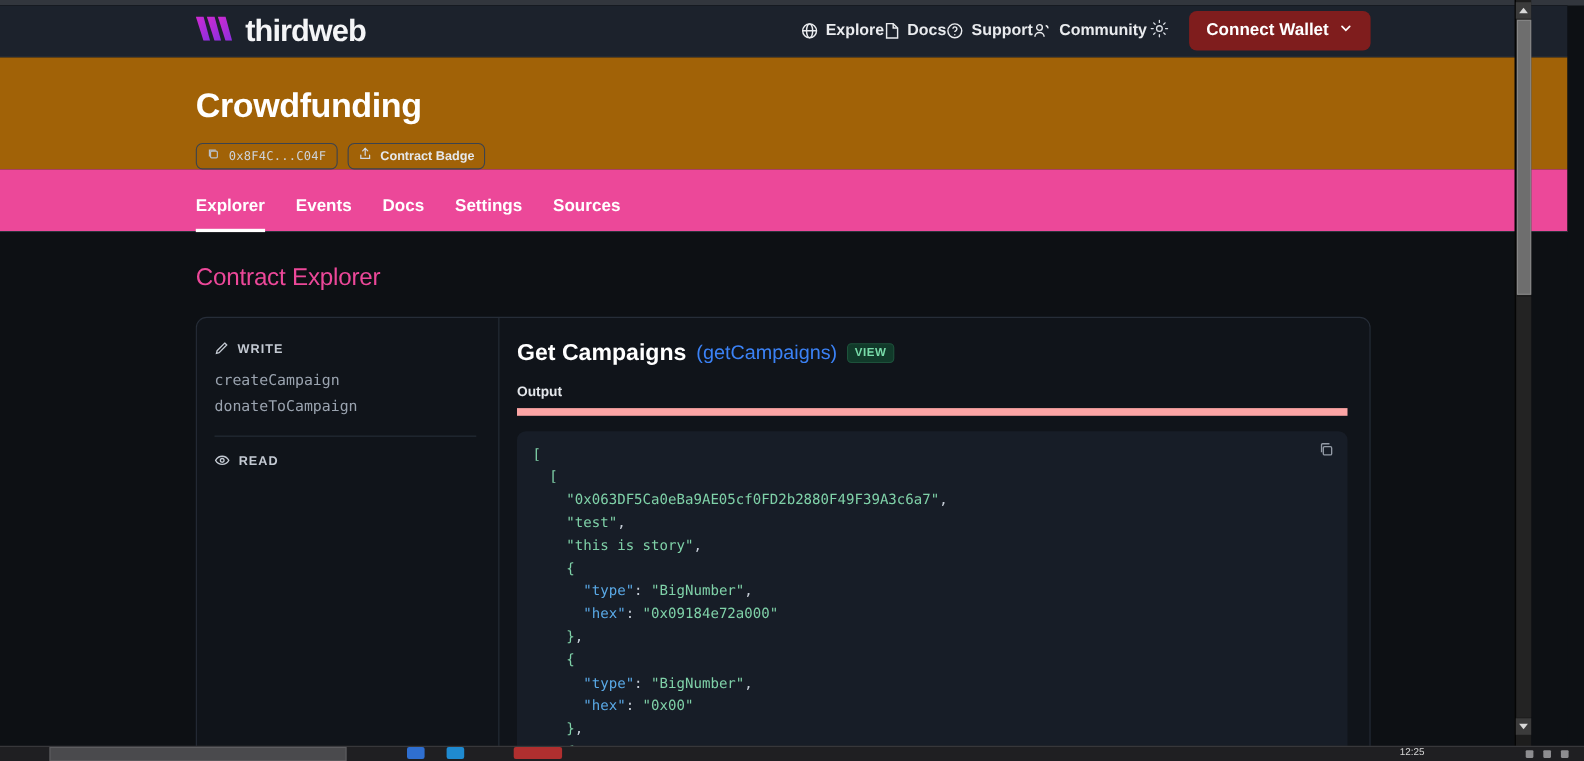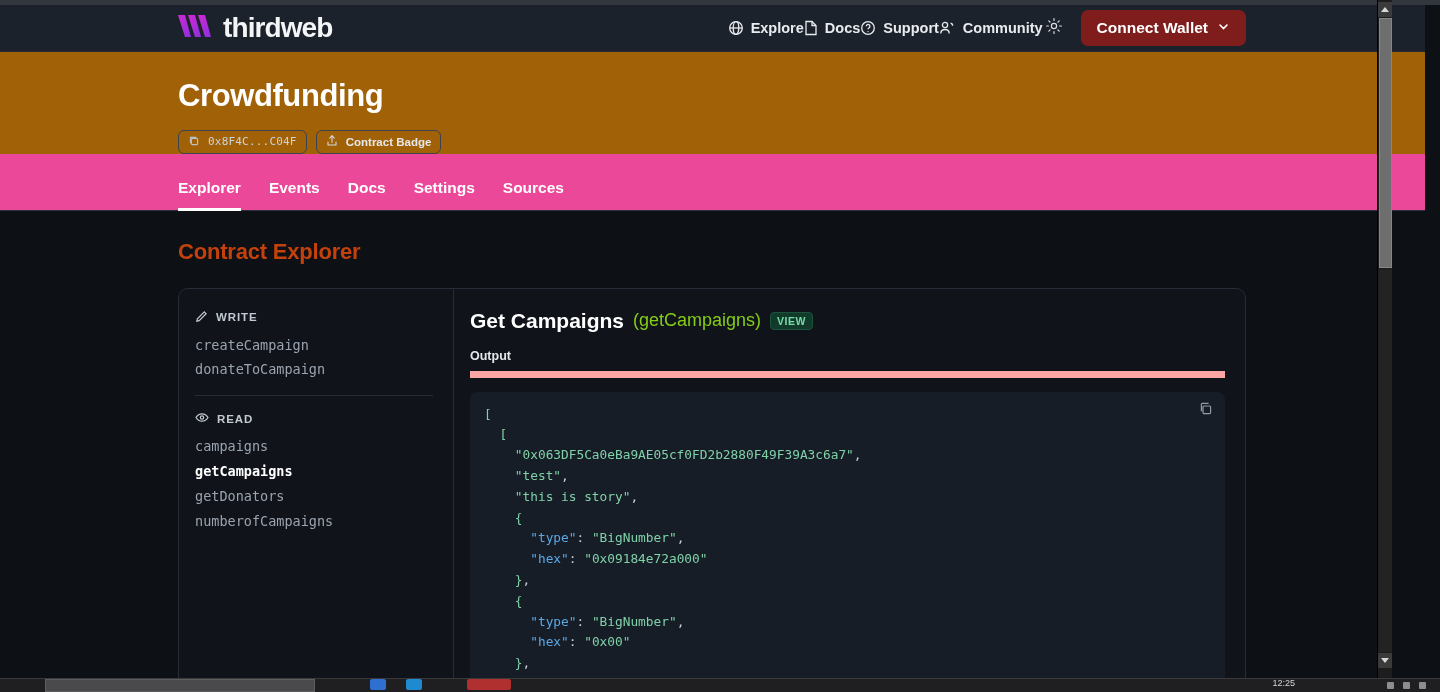--- a/index.html
+++ b/index.html
@@ -88,21 +88,21 @@
     font-size: 15.5px; font-weight: bold; color: #ffffff;
     padding-bottom: 11px; cursor: pointer;
     border-bottom: 3px solid transparent;
     position: relative; top: 1px;
   }
   .tab.active { border-bottom-color: #ffffff; }
 
   
   .main { padding: 28px 0 0 178px; background: #0d1014; }
   .section-title {
-    font-size: 22px; font-weight: bold; color: #c2410c; letter-spacing: -0.2px;
+    font-size: 22px; font-weight: normal; color: #ec4899; letter-spacing: -0.2px;
   }
 
   .explorer-card {
     margin-top: 23px; width: 1068px; height: 420px;
     border: 1px solid #262d38; border-radius: 10px;
     background: #10141a;
     display: flex; overflow: hidden;
   }
 
   
@@ -122,21 +122,21 @@
     font-family: "DejaVu Sans Mono", monospace;
     font-size: 13.5px; color: #9aa3af; cursor: pointer; line-height: 1.4;
   }
   .fn-item.active { color: #ffffff; font-weight: bold; }
   .fn-divider { height: 1px; background: #262d38; margin: 16px 0 15px 0; }
 
   
   .fn-detail { flex: 1 1 auto; padding: 20px 20px 0 16px; min-width: 0; }
   .fn-title-row { display: flex; align-items: center; gap: 9px; }
   .fn-title { font-size: 21px; font-weight: bold; color: #ffffff; }
-  .fn-title-sig { font-size: 18px; color: #84cc16; font-weight: normal; }
+  .fn-title-sig { font-size: 18px; color: #3b82f6; font-weight: normal; }
   .view-badge {
     background: #113a2a; color: #78dba9;
     border: 1px solid #1d523b;
     font-size: 10.5px; font-weight: bold; letter-spacing: 0.5px;
     padding: 2px 6px; border-radius: 4px;
   }
   .output-label {
     margin-top: 16px; padding-bottom: 8px;
     font-size: 12.5px; font-weight: bold; color: #e4e7eb;
     border-bottom: 7px solid #fca5a5;
@@ -344,26 +344,20 @@
           <div class="fn-divider"></div>
 
           <div class="fn-group-label">
             <span>
               <svg width="14" height="13" viewBox="0 0 14 13" fill="none" stroke="#c3c9d2" stroke-width="1.2">
                 <path d="M1 6.5S3.2 2.8 7 2.8s6 3.7 6 3.7-2.2 3.7-6 3.7S1 6.5 1 6.5z"></path>
                   <circle cx="7" cy="6.5" r="1.7"></circle>
               </svg>
             </span>
             <span>READ</span>
-          </div>
-          <div class="fn-list">
-            <div class="fn-item">campaigns</div>
-            <div class="fn-item active">getCampaigns</div>
-            <div class="fn-item">getDonators</div>
-            <div class="fn-item">numberofCampaigns</div>
           </div>
         </div>
 
         <div class="fn-detail">
           <div class="fn-title-row">
             <span class="fn-title">Get Campaigns</span>
             <span class="fn-title-sig">(getCampaigns)</span>
             <span class="view-badge">VIEW</span>
           </div>
           <div class="output-label">Output</div>

